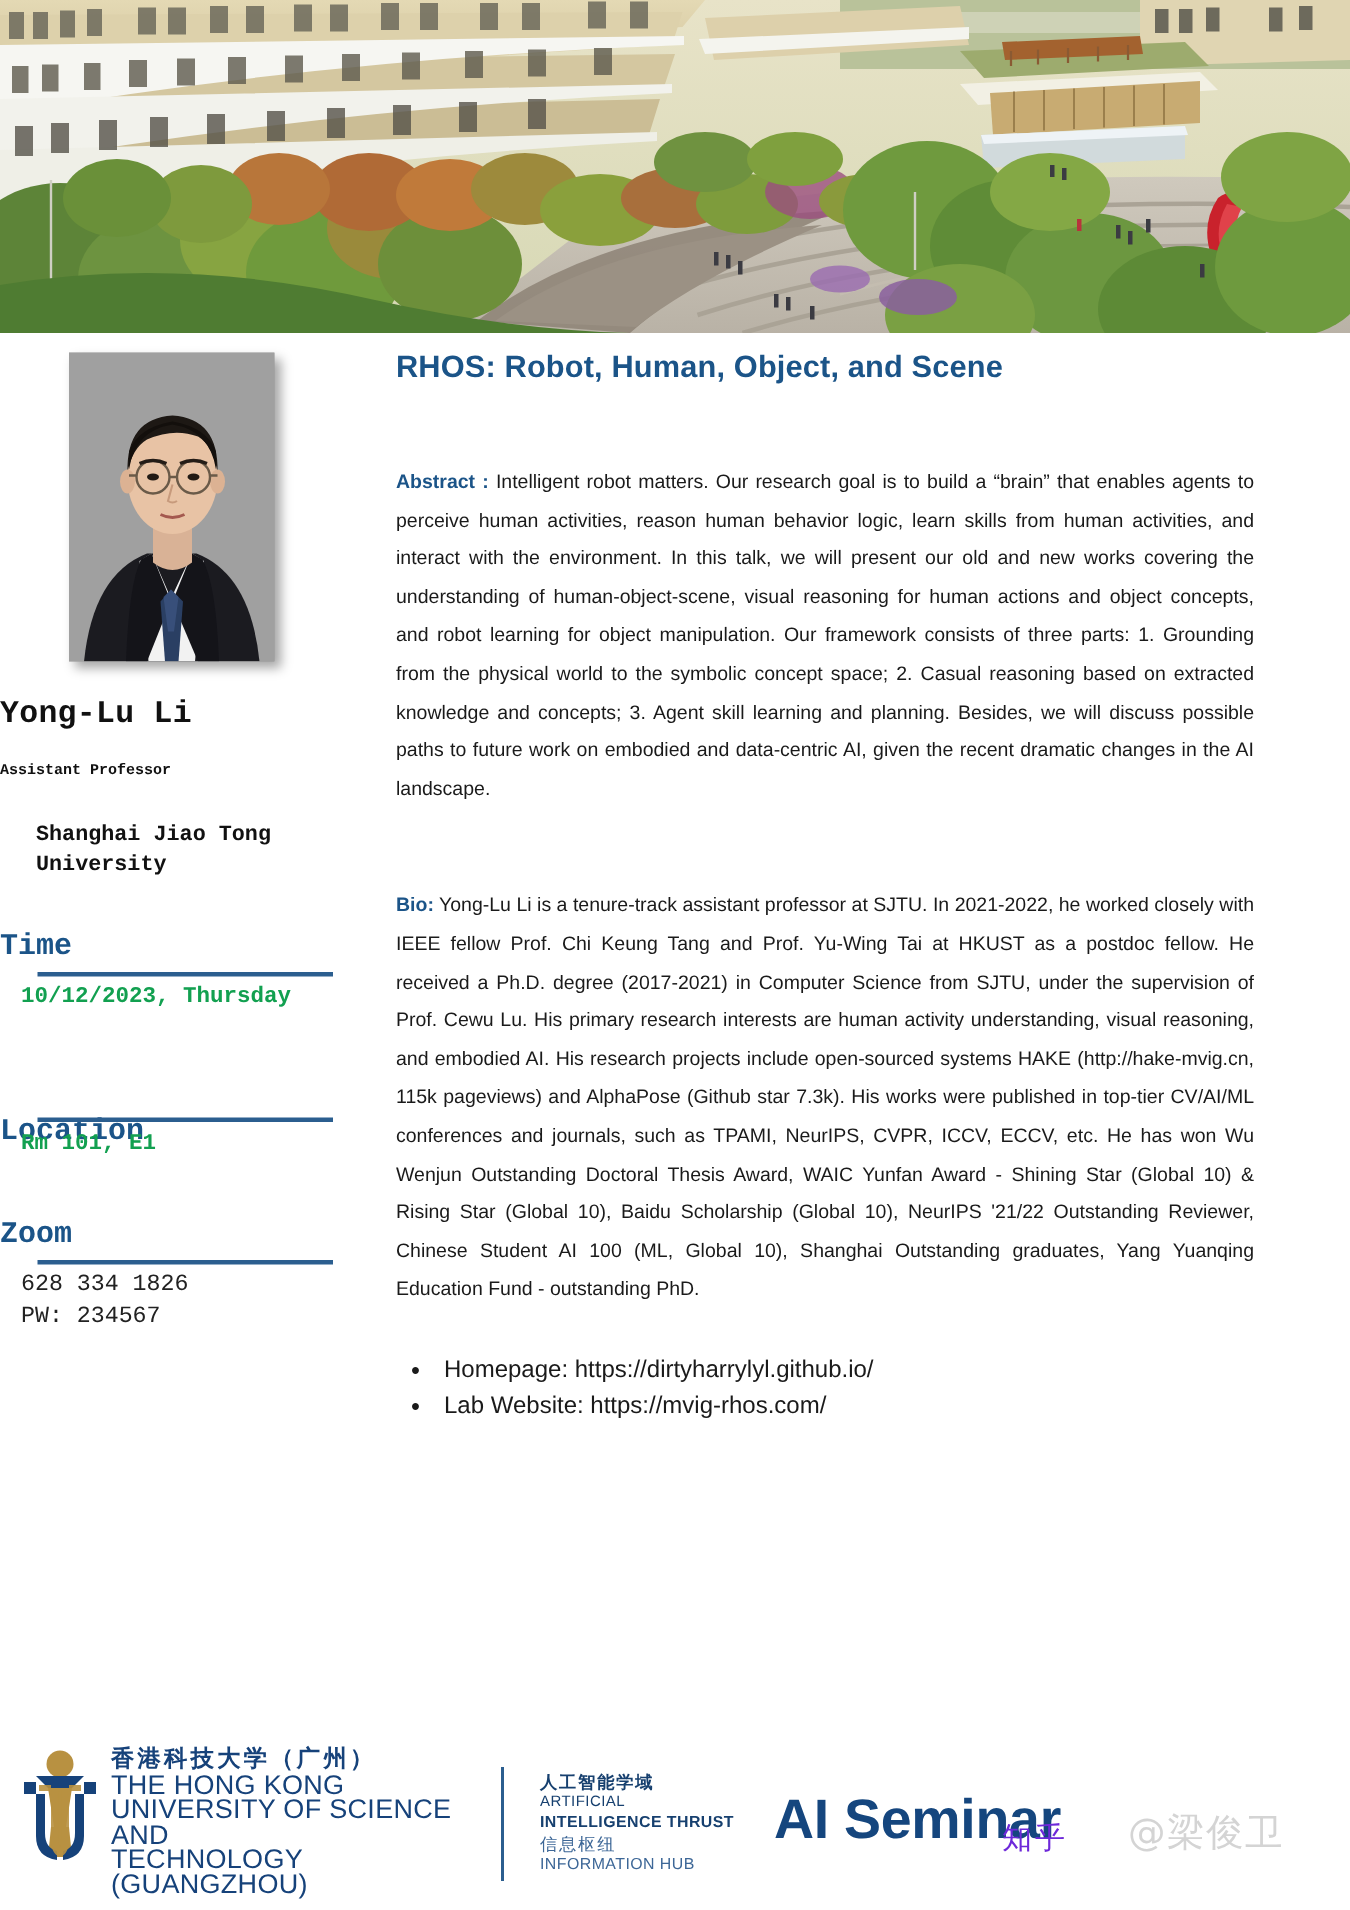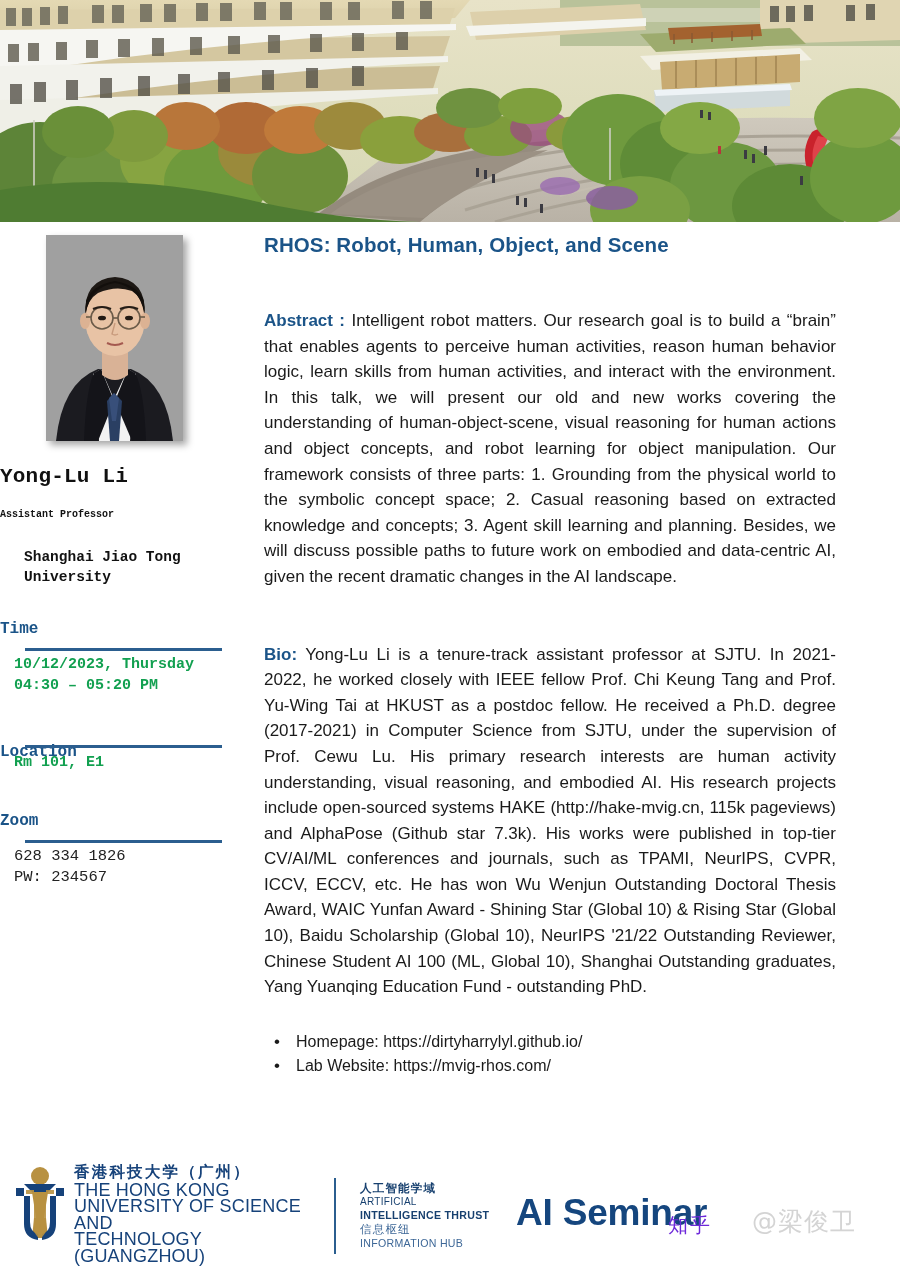--- a/index.html
+++ b/index.html
@@ -25,21 +25,21 @@
       box-shadow: 4px 4px 7px rgba(0,0,0,.35); background:#9a9a9a; overflow:hidden; }
   .portrait-wrap svg { display:block; width:137px; height:206px; }
 
   .speaker-name { position:absolute; left:0; top:243px; width:248px;
       font-size:21px; font-weight:bold; color:#111; letter-spacing:.2px; }
   .speaker-title { position:absolute; left:0; top:287px; width:248px;
       font-size:10px; font-weight:bold; color:#111; }
   .speaker-affil { position:absolute; left:24px; top:325px; width:200px;
       font-size:14.5px; font-weight:bold; color:#111; line-height:20px; }
 
-  .sec-head { position:absolute; left:0; width:248px; font-size:16px; font-weight:bold;
+  .sec-head { position:absolute; left:0; width:248px; font-size:20px; font-weight:bold;
       color:#1b5488; }
   .sec-rule { position:absolute; left:25px; width:197px; height:2.5px; background:#2b5e8f; }
   .sec-val  { position:absolute; left:14px; width:220px; line-height:21px; }
   .val-green { color:#12a050; font-weight:bold; font-size:15px; }
   .val-plain { color:#222; font-weight:normal; font-size:15.5px; }
 
   .t-time-h  { top:398px; }
   .t-time-r  { top:426px; }
   .t-time-v  { top:432px; }
   .t-loc-h   { top:521px; }
@@ -48,21 +48,21 @@
   .t-zoom-h  { top:590px; }
   .t-zoom-r  { top:618px; }
   .t-zoom-v  { top:624px; }
 
   
   .right-col { position:absolute; left:264px; top:0; width:572px; }
 
   .talk-title { font-size:20.5px; font-weight:bold; color:#1b5488; line-height:26px;
       margin-top:10px; letter-spacing:.1px; }
 
-  .para { font-size:17px; color:#1a1a1a; line-height:25.6px; text-align:justify;
+  .para { font-size:13px; color:#1a1a1a; line-height:25.6px; text-align:justify;
       -moz-text-align-last:left; text-align-last:left; }
   .lbl { color:#1b5488; font-weight:bold; }
 
   .abstract { margin-top:50px; }
   .bio { margin-top:52px; }
 
   .links { margin-top:30px; font-size:16px; color:#1a1a1a; line-height:24px; }
   .link-row { display:flex; align-items:flex-start; padding-left:10px; }
   .bullet { width:22px; flex:0 0 22px; font-size:17px; line-height:24px; }
 
@@ -343,21 +343,20 @@
       </div>
 
       <div class="speaker-name">Yong-Lu Li</div>
       <div class="speaker-title">Assistant Professor</div>
       <div class="speaker-affil">Shanghai Jiao Tong University</div>
 
       <div class="sec-head t-time-h">Time</div>
       <div class="sec-rule t-time-r"></div>
       <div class="sec-val t-time-v">
         <div class="val-green">10/12/2023, Thursday</div>
-        <div class="val-green">04:30 – 05:20 PM</div>
       </div>
 
       <div class="sec-head t-loc-h">Location</div>
       <div class="sec-rule t-loc-r"></div>
       <div class="sec-val t-loc-v">
         <div class="val-green">Rm 101, E1</div>
       </div>
 
       <div class="sec-head t-zoom-h">Zoom</div>
       <div class="sec-rule t-zoom-r"></div>

